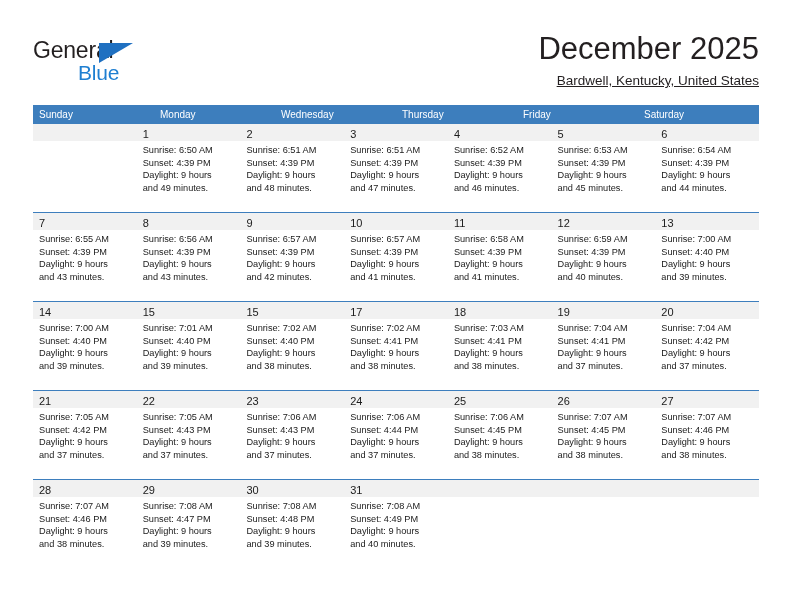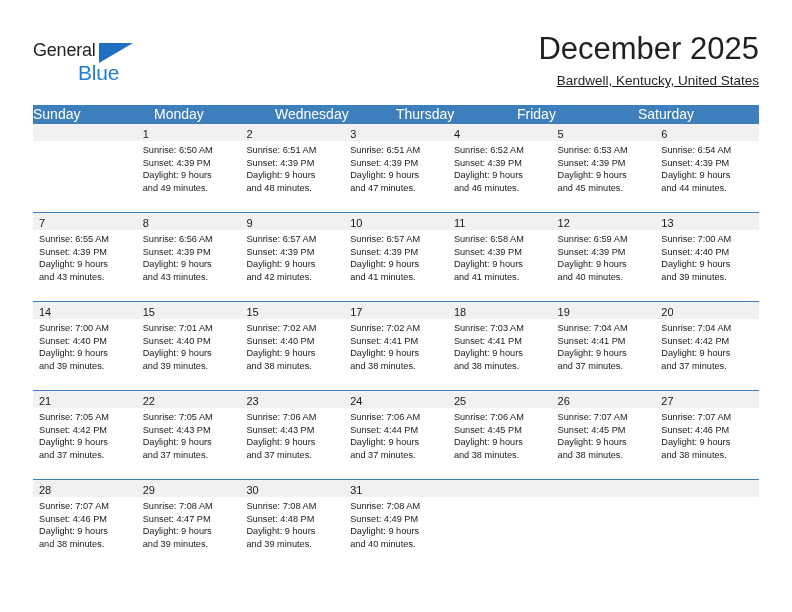--- a/index.html
+++ b/index.html
@@ -33,21 +33,21 @@
     position: absolute;
     left: 0px;
     top: 6px;
     width: 130px;
     height: 52px;
   }
   .logo-general {
     position: absolute;
     left: 0px;
     top: 0px;
-    font-size: 18px;
+    font-size: 23px;
     font-weight: 400;
     letter-spacing: -0.2px;
     color: #231f20;
     line-height: 25px;
     white-space: nowrap;
   }
   .logo-tri {
     position: absolute;
     left: 66px;
     top: 5px;
@@ -103,22 +103,23 @@
   .weekday-row {
     display: flex;
     width: 100%;
     height: 19px;
     background: #3d7ebd;
   }
   .weekday-cell {
     flex: 1 1 0;
     min-width: 0;
     color: #ffffff;
-    font-size: 14px;
+    font-size: 10px;
     line-height: 19px;
+    padding-left: 6px;
     white-space: nowrap;
     overflow: hidden;
   }
 
   .week-row {
     width: 100%;
     border-top: 1px solid #3d7ebd;
   }
   .week-row:first-of-type { border-top: none; }
 

